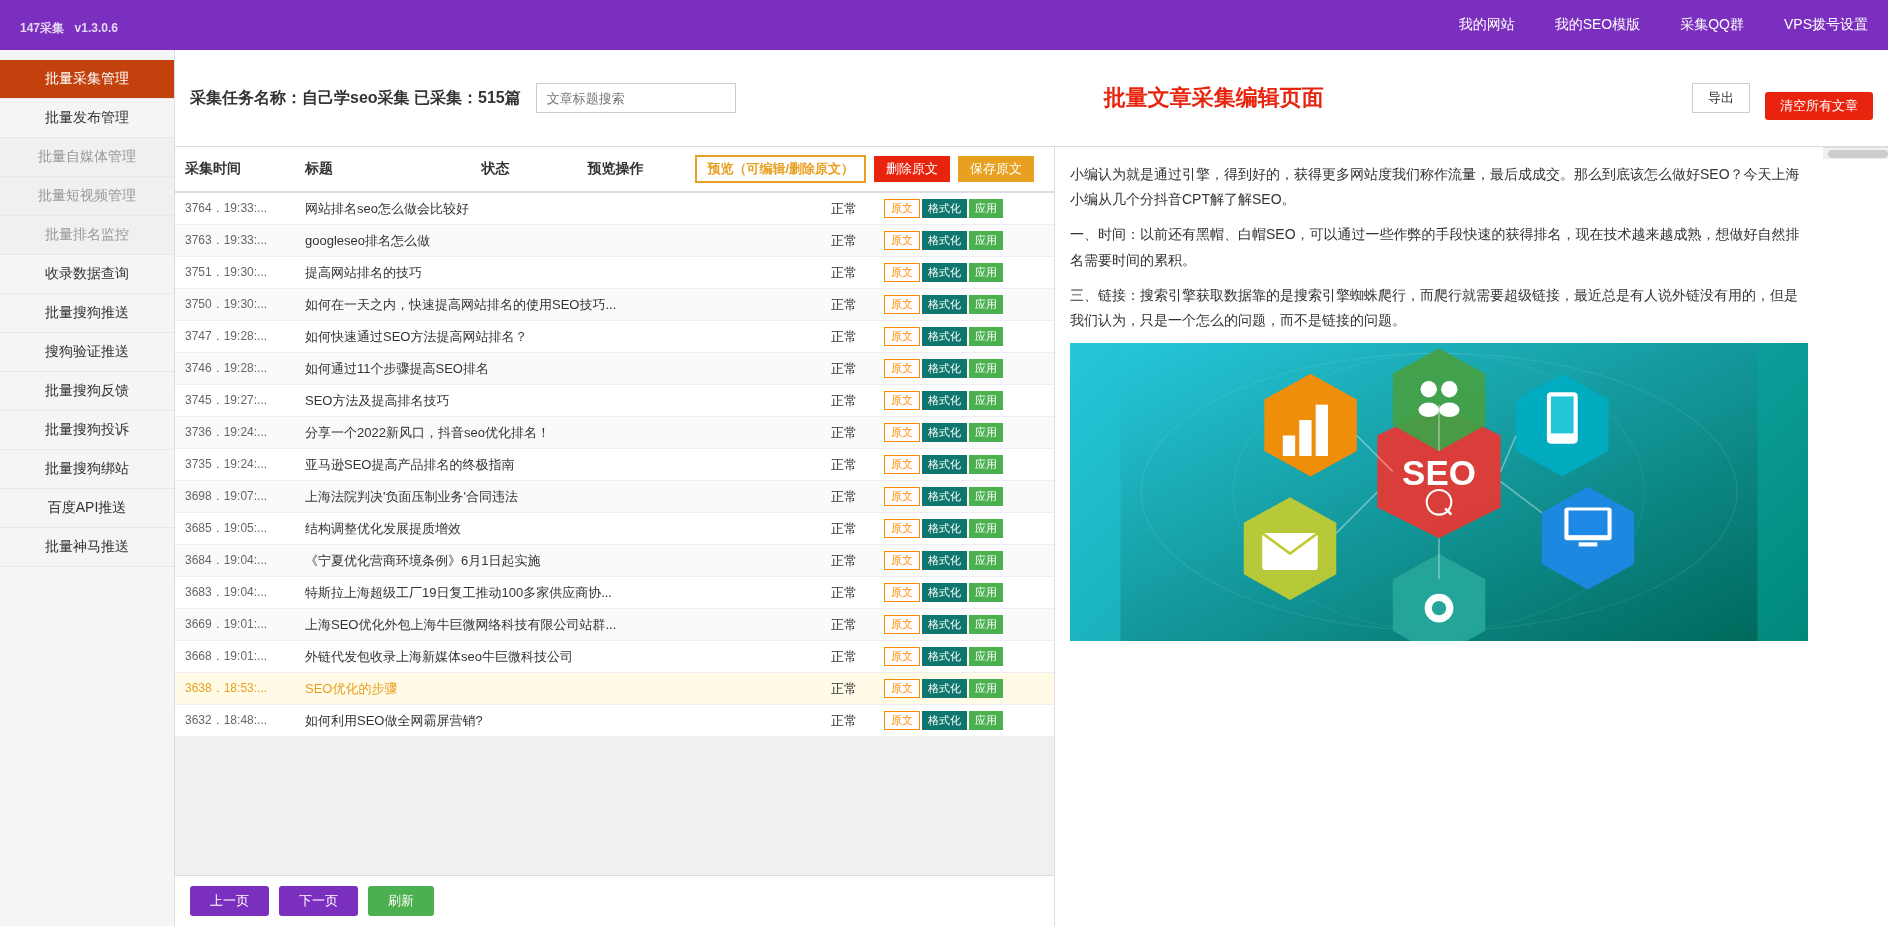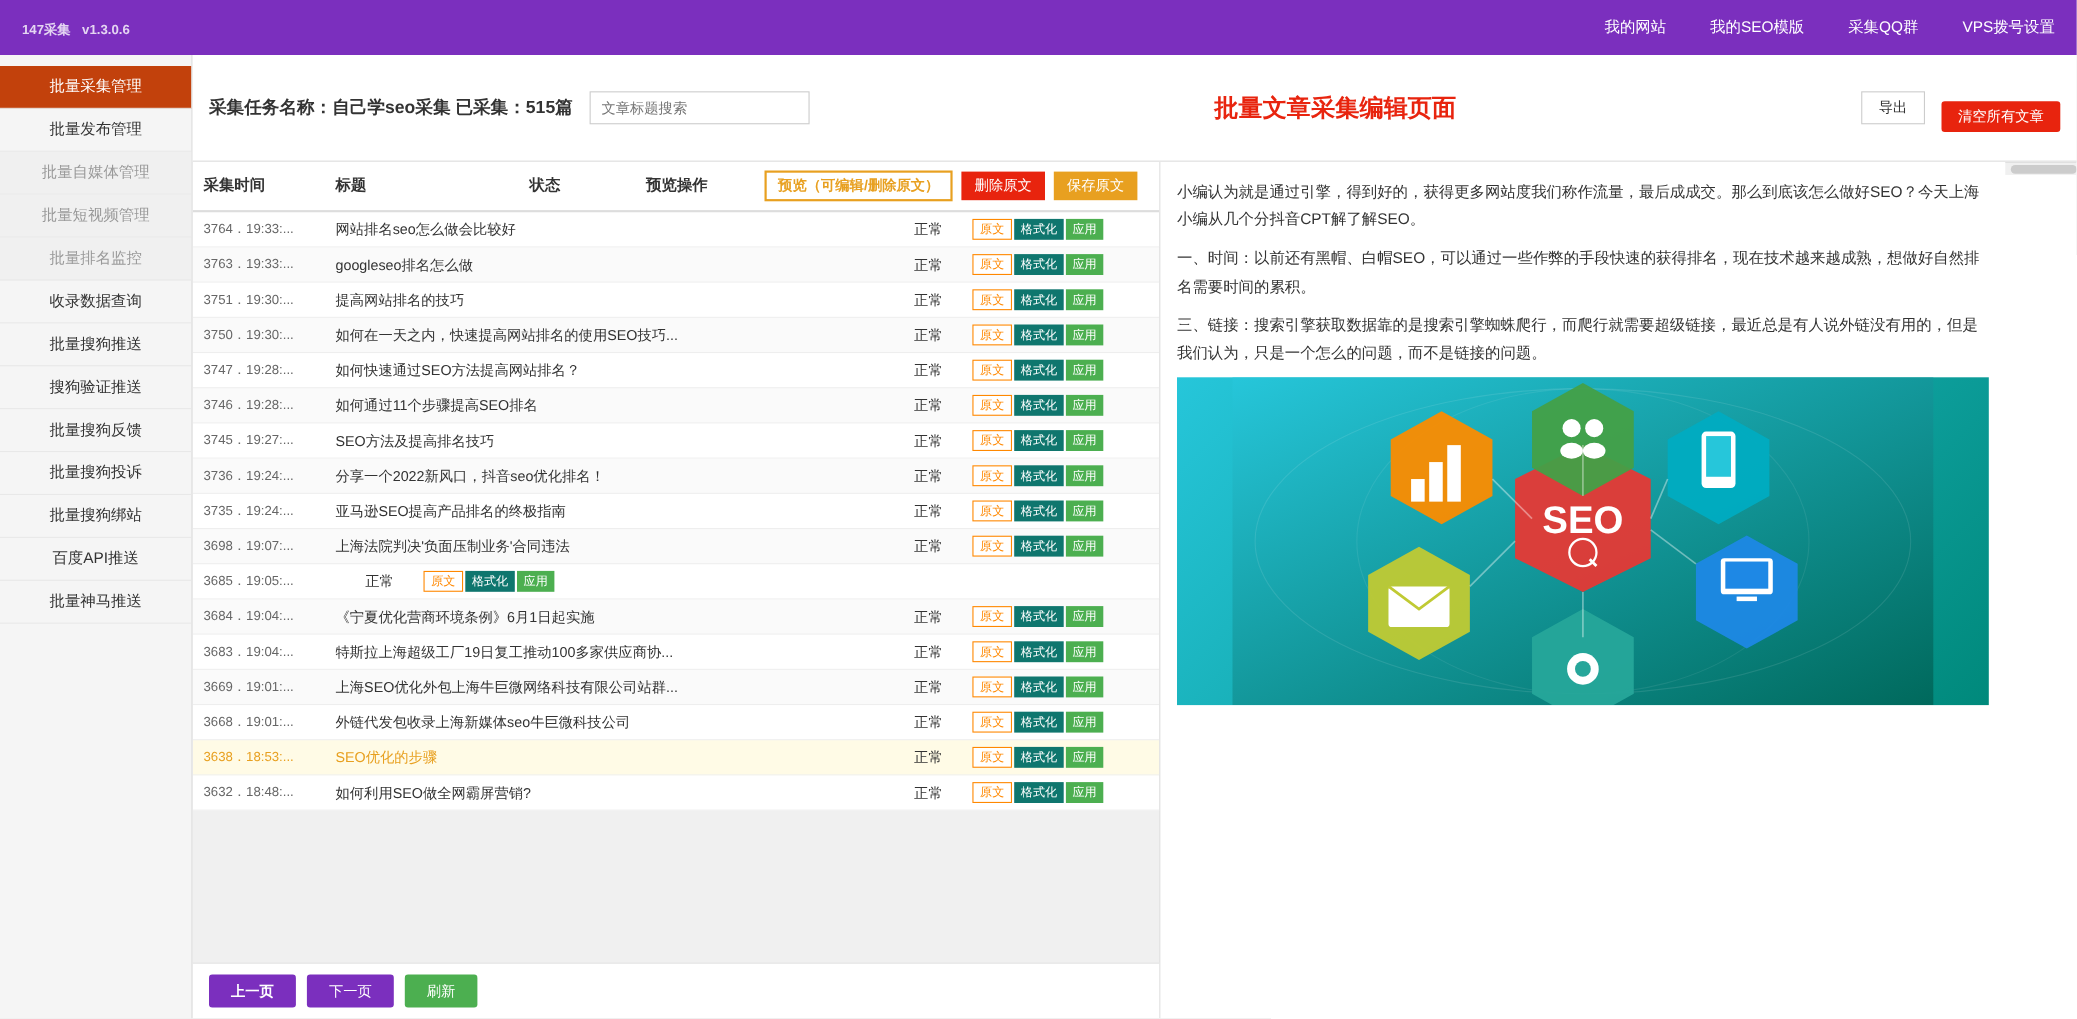--- a/index.html
+++ b/index.html
@@ -213,21 +213,21 @@
 
     
     .pagination {
       padding: 10px 15px;
       display: flex;
       gap: 10px;
       background: white;
       border-top: 1px solid #ddd;
       flex-shrink: 0;
     }
-    .btn-prev { background: #7B2FBE; color: white; border: none; padding: 6px 20px; cursor: pointer; font-size: 13px; border-radius: 3px; font-weight: bold; }
+    .btn-prev { background: #7B2FBE; color: white; border: none; padding: 6px 20px; cursor: pointer; font-size: 13px; border-radius: 3px; }
     .btn-next { background: #7B2FBE; color: white; border: none; padding: 6px 20px; cursor: pointer; font-size: 13px; border-radius: 3px; }
     .btn-refresh { background: #4CAF50; color: white; border: none; padding: 6px 20px; cursor: pointer; font-size: 13px; border-radius: 3px; }
 
     
     .preview-panel {
       flex: 1;
       display: flex;
       overflow: hidden;
       background: white;
     }
@@ -412,20 +412,21 @@
     <div class="col-title-val">上海法院判决'负面压制业务'合同违法</div>
     <div class="col-status-val">正常</div>
     <div class="col-actions-val">
       <button class="btn-yuan">原文</button>
       <button class="btn-geshi">格式化</button>
       <button class="btn-yingyi">应用</button>
     </div>
   </div>
             <div class="table-row">
     <div class="col-time-val">3685．19:05:...</div>
+    <div class="col-title-val">结构调整优化发展提质增效</div>
     <div class="col-status-val">正常</div>
     <div class="col-actions-val">
       <button class="btn-yuan">原文</button>
       <button class="btn-geshi">格式化</button>
       <button class="btn-yingyi">应用</button>
     </div>
   </div>
             <div class="table-row">
     <div class="col-time-val">3684．19:04:...</div>
     <div class="col-title-val">《宁夏优化营商环境条例》6月1日起实施</div>

